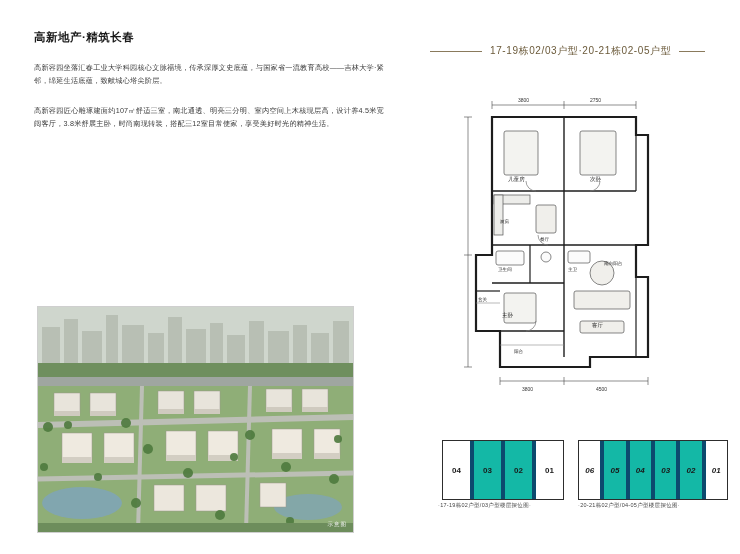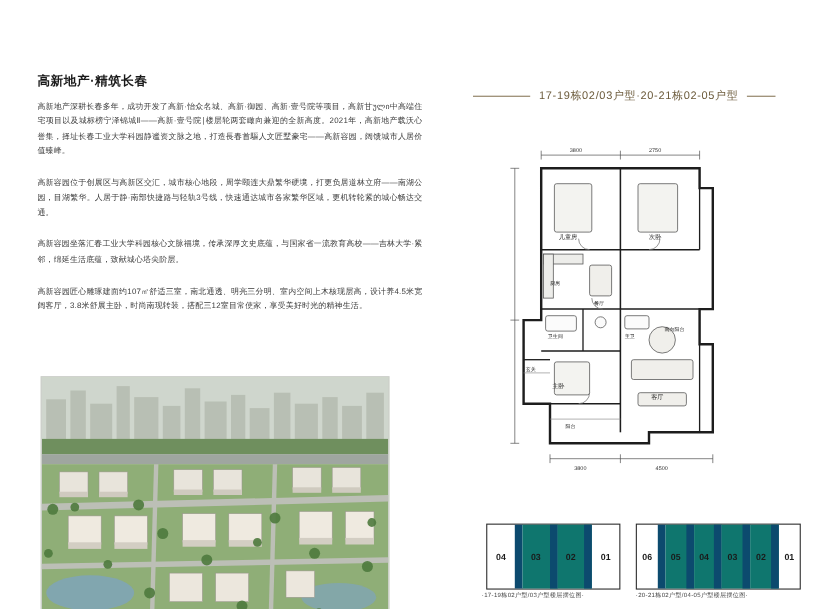--- a/index.html
+++ b/index.html
@@ -4,21 +4,21 @@
 <style>
   html,body{margin:0;padding:0;}
   body{
     width:740px;height:554px;
     background:#ffffff;
     font-family:"Liberation Sans","DejaVu Sans",sans-serif;
     color:#222;
     position:relative;
     overflow:hidden;
   }
-  .page{position:absolute;inset:0;margin-top:36px;}
+  .page{position:absolute;inset:0;}
 
   
   .left{
     position:absolute;left:34px;top:30px;width:350px;
   }
   .sec{margin-bottom:16px;}
   .sec-title{
     font-size:11.5px;font-weight:bold;color:#1a1a1a;
     letter-spacing:.5px;margin:0 0 9px 0;
   }
@@ -61,30 +61,30 @@
 
   
   .keyplans{
     position:absolute;left:18px;top:440px;width:300px;height:90px;
   }
   .kp{
     position:absolute;top:0;border:1px solid #2d2d2d;background:#fff;
     height:58px;
   }
   .kp.kp1{left:14px;width:120px;}
-  .kp.kp2{left:150px;width:148px;}
+  .kp.kp2{left:150px;width:148px;font-style:italic;}
   .kp-row{display:flex;height:100%;}
   .kp-cell{
-    flex:1;border-right:7px solid #0c4a6e;
+    flex:1;border-right:4px solid #0c4a6e;
     display:flex;align-items:center;justify-content:center;
     font-size:8px;font-weight:bold;color:#1a1a1a;
     position:relative;
   }
   .kp-cell:last-child{border-right:none;}
-  .kp-cell.hl{background:#0f766e;text-align:center;}
+  .kp-cell.hl{background:#14b8a6;text-align:center;}
   .kp-cap{
     position:absolute;top:62px;font-size:5.5px;color:#444;letter-spacing:.3px;
     white-space:nowrap;
   }
   .kp-cap.c1{left:10px;}
   .kp-cap.c2{left:150px;}
 
   
   .dim{font-size:5px;fill:#333;font-family:"Liberation Sans",sans-serif;}
   .roomtxt{font-size:5.6px;fill:#222;font-family:"Liberation Sans",sans-serif;}
@@ -92,25 +92,23 @@
 </style>
 </head>
 <body>
 
 <div class="page">
 
   <div class="left">
 
     <div class="sec">
       <div class="sec-title">高新地产·精筑长春</div>
-      <div class="sec-body">高新地产深耕长春多年，成功开发了高新·怡众名城、高新·御园、高新·壹号院等项目，高新甘ული中高端住宅项目以及城标榜宁泽锦城Ⅱ——高新·壹号院∣楼层轮两套瞰向兼迎的全新高度。2021年，高新地产载沃心誉集，择址长春工业大学科园静谧资文脉之地，打造長春首驅人文匠墅豪宅——高新容园，阔馈城市人居价值臻峰。</div>
     </div>
 
     <div class="sec">
-      <div class="sec-body">高新容园位于创展区与高新区交汇，城市核心地段，周学颐连大鼎繁华硬境，打更负居道林立府——南湖公园，目湖繁华。人居于静·南部快捷路与轻轨3号线，快速通达城市各家繁华区域，更机转轮紧的城心畅达交通。</div>
     </div>
 
     <div class="sec">
       <div class="sec-body">高新容园坐落汇春工业大学科园核心文脉福境，传承深厚文史底蕴，与国家省一流教育高校——吉林大学·紧邻，绵延生活底蕴，致献城心塔尖阶层。</div>
     </div>
 
     <div class="sec">
       <div class="sec-body">高新容园匠心雕琢建面约107㎡舒适三室，南北通透、明亮三分明、室内空间上木核现层高，设计养4.5米宽阔客厅，3.8米舒展主卧，时尚南现转装，搭配三12室目常使家，享受美好时光的精神生活。</div>
     </div>
 

